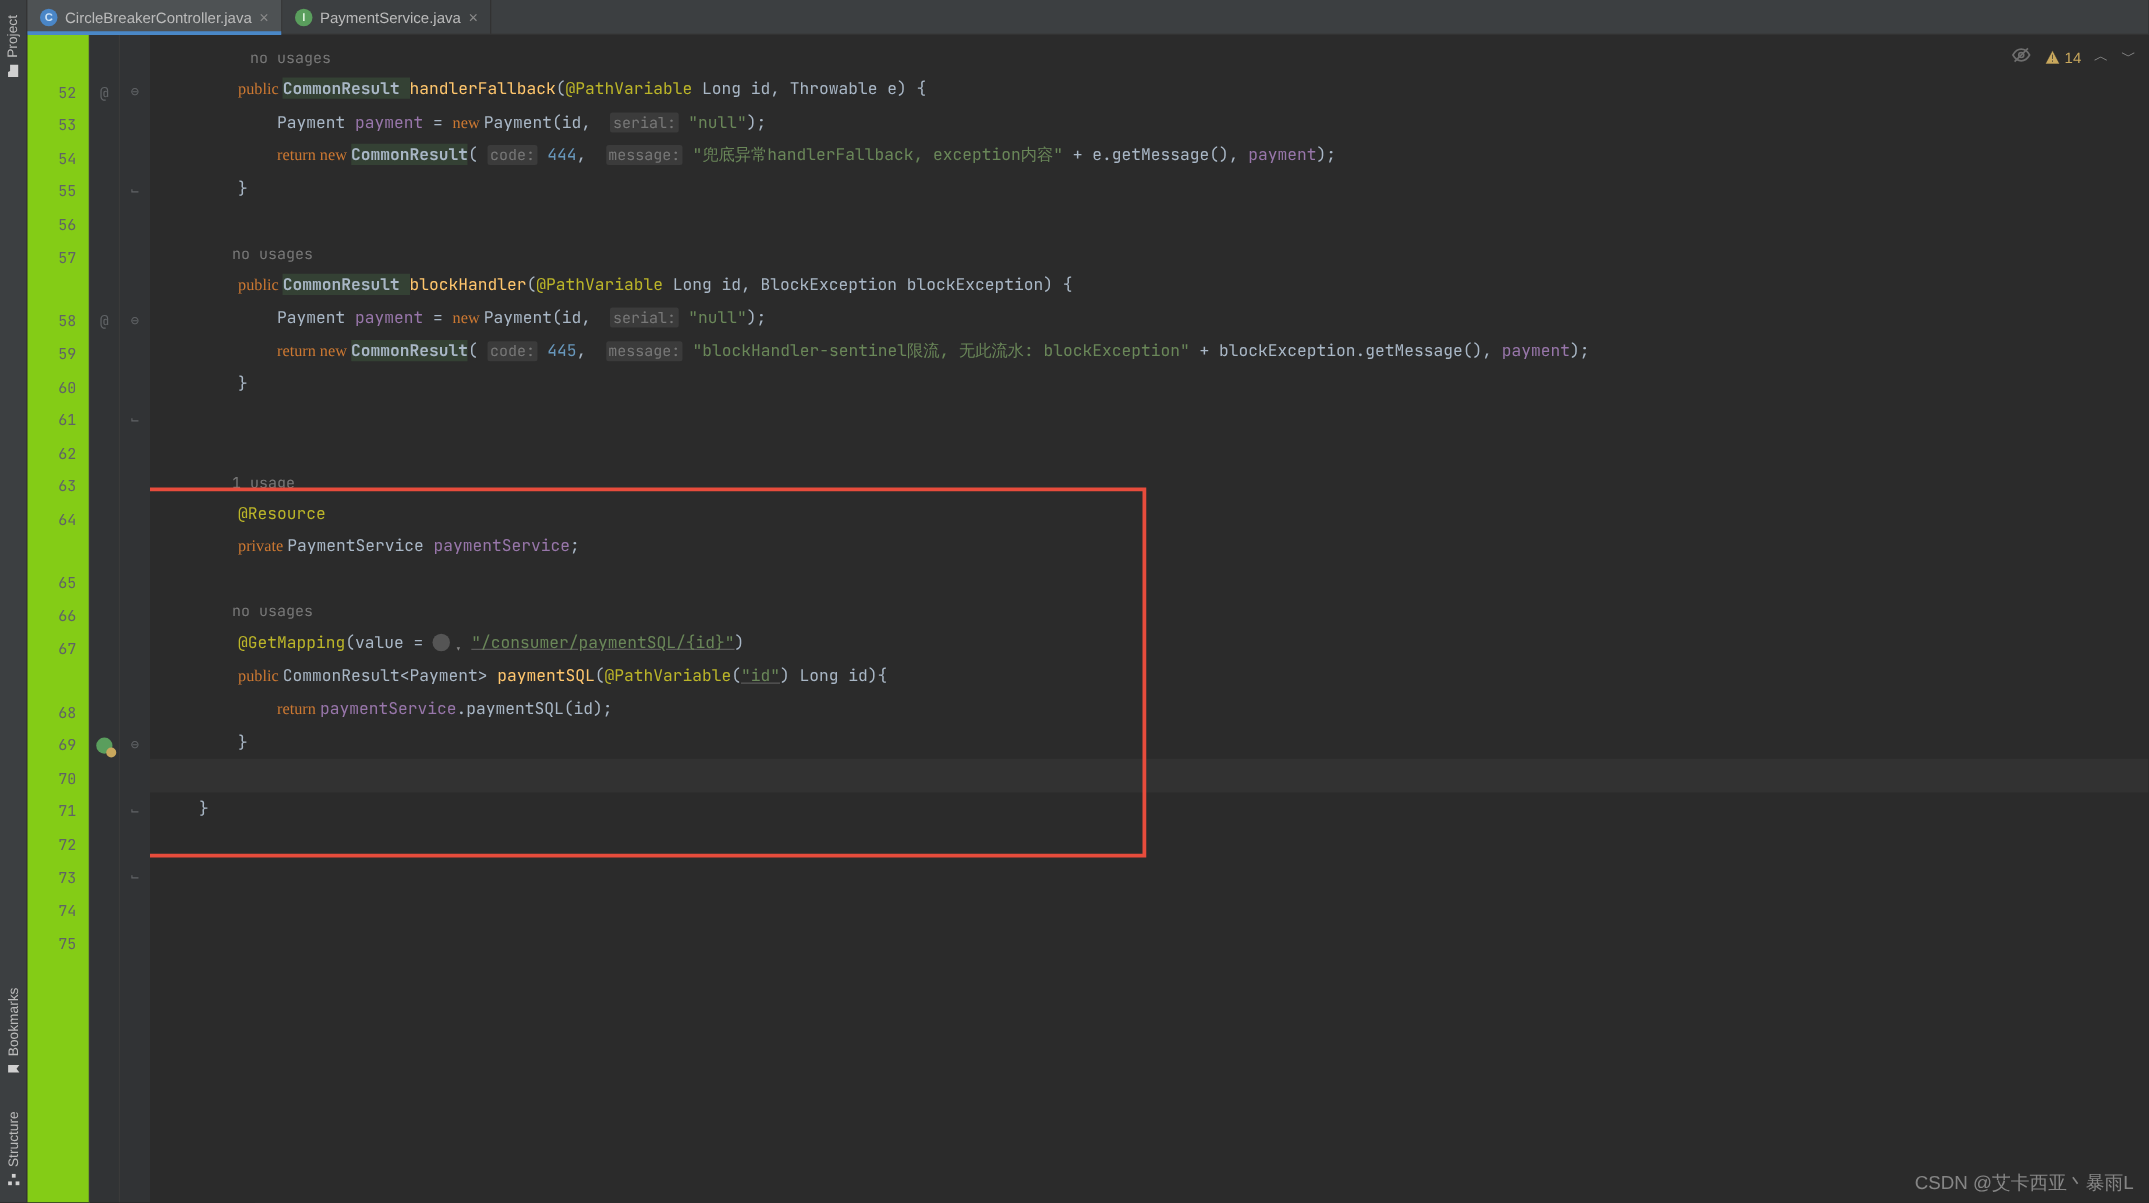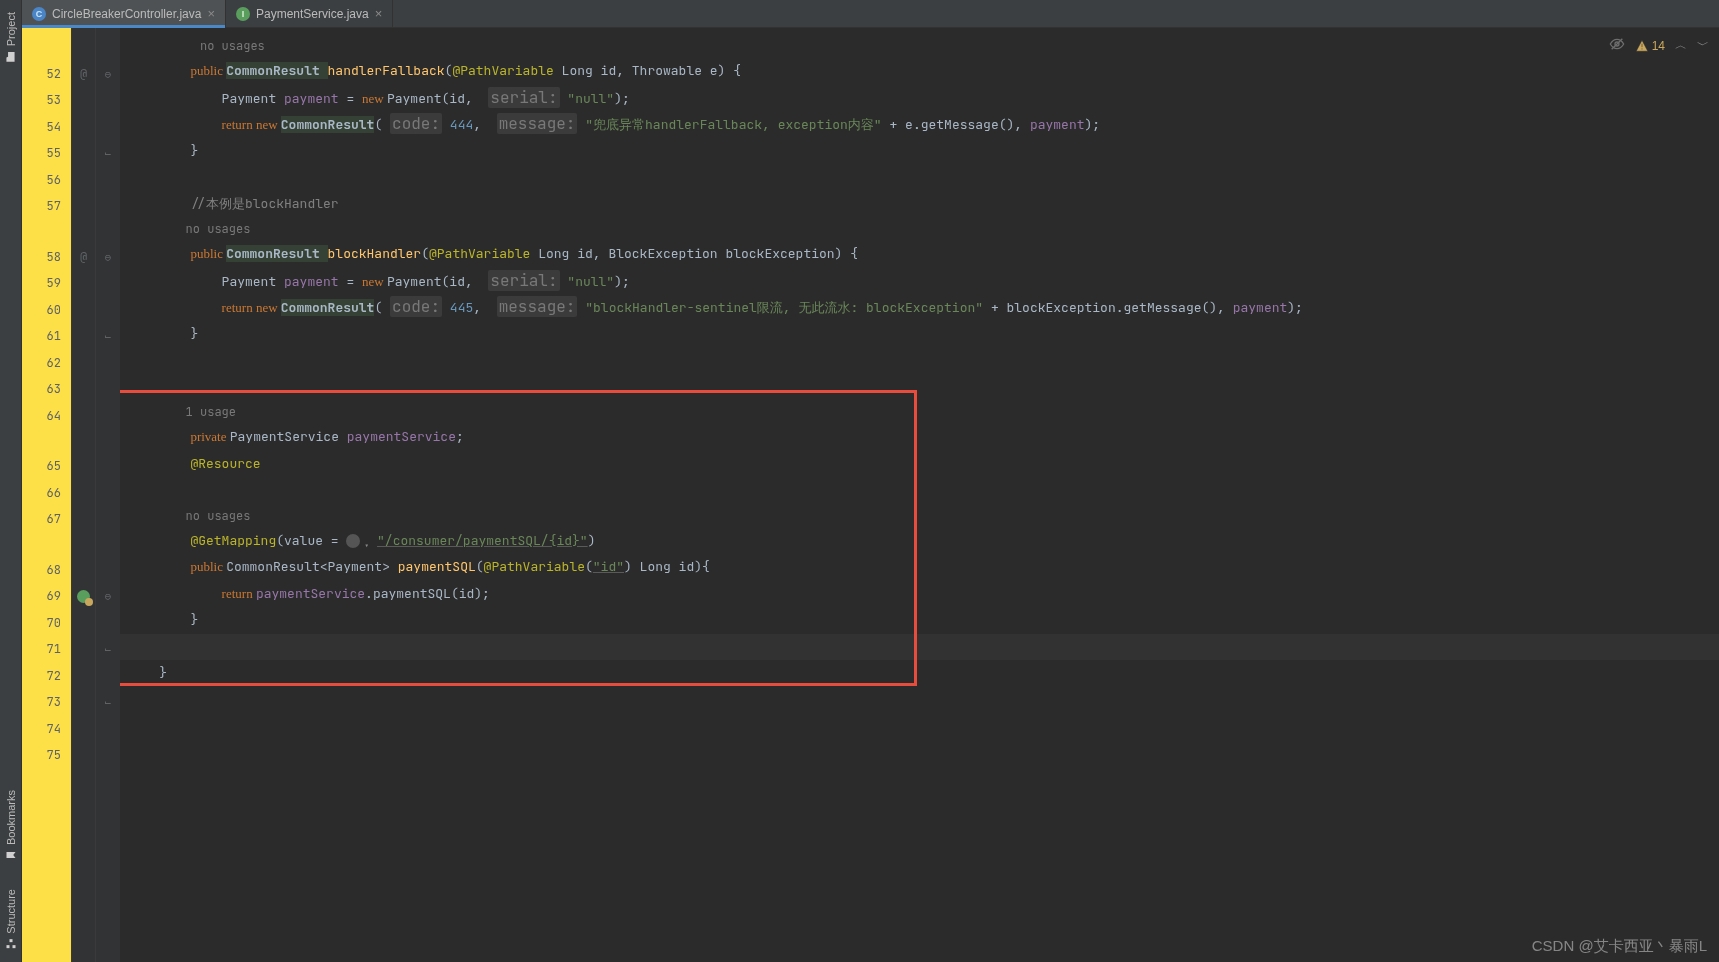--- a/index.html
+++ b/index.html
@@ -85,21 +85,21 @@
     }
     .tab-close { color: #8a8a8a; font-size: 13px; }
     .editor {
       position: absolute;
       left: 22px; right: 0; top: 28px; bottom: 0;
       background: #2b2b2b;
       display: flex;
     }
     .gutter {
       width: 50px;
-      background: #fde047;
+      background: #84cc16;
       border-right: 1px solid #3a3a3a;
       padding-top: 6px;
     }
     .gutter2 {
       width: 24px;
       background: #313335;
       border-right: 1px solid #3a3a3a;
       padding-top: 6px;
     }
     .gutter3 {
@@ -116,21 +116,21 @@
       position: relative;
       overflow: hidden;
     }
     .line { height: 26.5px; line-height: 26.5px; white-space: pre; padding-left: 8px;}
     .hint { height: 24px; line-height: 24px; white-space: pre; padding-left: 8px; color:#787878; font-size:12px;}
     .kw { color: #cc7832; font-family: Liberation Serif, serif; }
     .typehl { background: #344134; color:#a9b7c6;font-weight:bold;}
     .str { color: #6a8759; }
     .num { color: #6897bb; }
     .var { color: #9876aa; }
-    .paramhint { background:#3b3b3b; color:#787878; padding:0 2px; border-radius:2px; font-size:16px;}
+    .paramhint { background:#3b3b3b; color:#787878; padding:0 2px; border-radius:2px; font-size:12px;}
     .comment { color: #808080; }
     .ann { color: #bbb529; }
     .fn { color: #ffc66d; }
     .under { text-decoration: underline; text-decoration-color: #5a5a5a;}
     .redbox {
       position: absolute;
       border: 3px solid #e74c3c;
       pointer-events: none;
     }
     .caret-line { background: #323232; }
@@ -305,31 +305,30 @@
       <span class="chevup">︿</span>
       <span class="chevup">﹀</span>
     </div>
 
     <div class="hint">          no usages</div>
     <div class="line"><span>        </span><span class="kw">public </span><span class="typehl">CommonResult </span><span class="fn">handlerFallback</span><span>(</span><span class="ann">@PathVariable </span><span>Long id, Throwable e) {</span></div>
     <div class="line"><span>            </span><span>Payment </span><span class="var">payment </span><span>= </span><span class="kw">new </span><span>Payment(id,  </span><span class="paramhint">serial:</span><span class="str"> "null"</span><span>);</span></div>
     <div class="line"><span>            </span><span class="kw">return new </span><span class="typehl">CommonResult</span><span>( </span><span class="paramhint">code:</span><span class="num"> 444</span><span>,  </span><span class="paramhint">message:</span><span class="str"> "兜底异常handlerFallback, exception内容" </span><span>+ e.getMessage(), </span><span class="var">payment</span><span>);</span></div>
     <div class="line"><span>        </span><span>}</span></div>
     <div class="line"></div>
-    <div class="line"><span class="comment">        //本例是blockHandler</span></div>
     <div class="hint">        no usages</div>
     <div class="line"><span>        </span><span class="kw">public </span><span class="typehl">CommonResult </span><span class="fn">blockHandler</span><span>(</span><span class="ann">@PathVariable </span><span>Long id, BlockException blockException) {</span></div>
     <div class="line"><span>            </span><span>Payment </span><span class="var">payment </span><span>= </span><span class="kw">new </span><span>Payment(id,  </span><span class="paramhint">serial:</span><span class="str"> "null"</span><span>);</span></div>
     <div class="line"><span>            </span><span class="kw">return new </span><span class="typehl">CommonResult</span><span>( </span><span class="paramhint">code:</span><span class="num"> 445</span><span>,  </span><span class="paramhint">message:</span><span class="str"> "blockHandler-sentinel限流, 无此流水: blockException" </span><span>+ blockException.getMessage(), </span><span class="var">payment</span><span>);</span></div>
     <div class="line"><span>        </span><span>}</span></div>
     <div class="line"></div>
     <div class="line"></div>
     <div class="hint">        1 usage</div>
+    <div class="line">        <span class="ann">@Resource</span></div>
     <div class="line">        <span class="kw">private </span><span>PaymentService </span><span class="var">paymentService</span><span>;</span></div>
-    <div class="line">        <span class="ann">@Resource</span></div>
     <div class="line"></div>
     <div class="hint">        no usages</div>
     <div class="line">        <span class="ann">@GetMapping</span><span>(value = </span><span class="globe"></span>&nbsp;&nbsp;<span class="str under">"/consumer/paymentSQL/{id}"</span><span>)</span></div>
     <div class="line">        <span class="kw">public </span><span>CommonResult&lt;Payment&gt; </span><span class="fn">paymentSQL</span><span>(</span><span class="ann">@PathVariable</span><span>(</span><span class="str under">"id"</span><span>) Long id){</span></div>
     <div class="line">            <span class="kw">return </span><span class="var">paymentService</span><span>.paymentSQL(id);</span></div>
     <div class="line">        }</div>
     <div class="line caret-line">    </div>
     <div class="line">    }</div>
     <div class="line"></div>
     <div class="line"></div>

